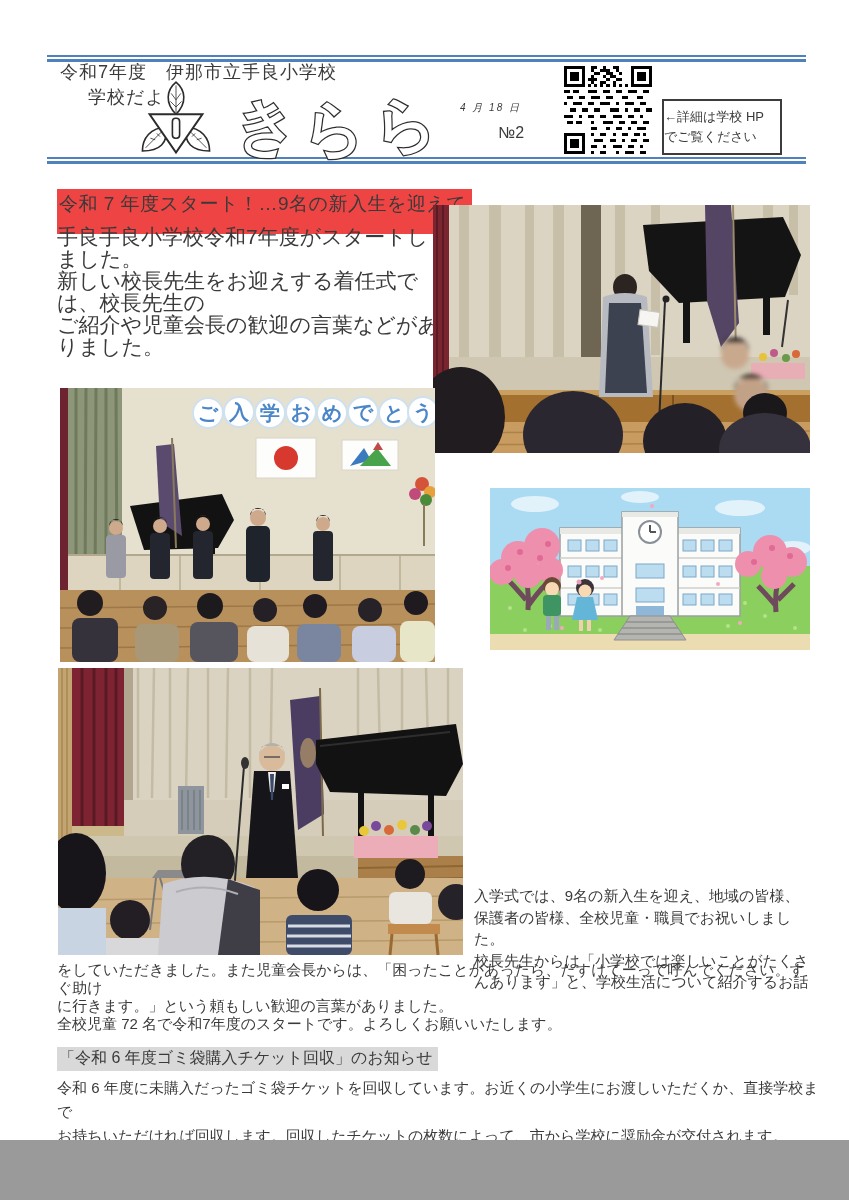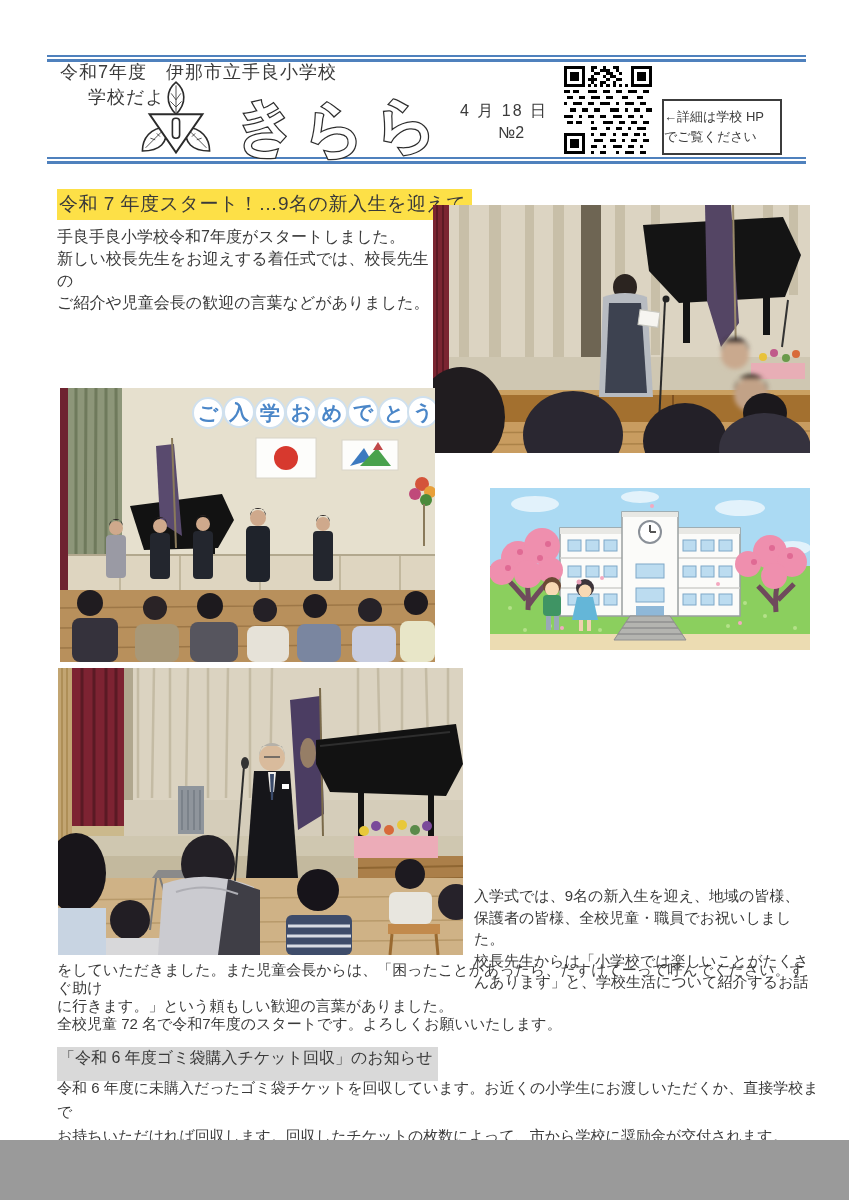--- a/index.html
+++ b/index.html
@@ -6,34 +6,34 @@
   .page{
     position:relative;width:849px;height:1140px;margin:0 auto;background:#ffffff;
     font-family:"Liberation Sans","DejaVu Sans",sans-serif;color:#3a3a3a;overflow:hidden;
   }
   .abs{position:absolute;}
   
   .rule{position:absolute;left:47px;width:759px;height:2px;
         border-top:2px solid #4f81bd;border-bottom:3px solid #4f81bd;}
   .masthead-line1{left:60px;top:60px;font-size:18px;letter-spacing:1px;}
   .masthead-line2{left:88px;top:85px;font-size:18px;letter-spacing:1px;}
-  .masthead-date{left:460px;top:101px;font-size:16px;letter-spacing:2px;}
+  .masthead-date{left:460px;top:101px;font-size:10px;letter-spacing:2px;font-style:italic;}
   .masthead-no{left:498px;top:124px;font-size:16px;}
   .hp-box{left:662px;top:99px;width:116px;border:2px solid #3c3c3c;background:#fff;
           font-size:13px;line-height:1.55;padding:6px 0;white-space:pre-line;}
-  .headline{left:57px;top:189px;font-size:19px;background:#fde047;padding:2px 6px 3px 2px;
+  .headline{left:57px;top:189px;font-size:19px;background:#ef4444;padding:2px 6px 17px 2px;
             letter-spacing:.5px;}
-  .bodytext{font-size:16px;line-height:22px;white-space:pre-line;}
+  .bodytext{font-size:21px;line-height:22px;white-space:pre-line;}
   .para1{left:57px;top:226px;width:385px;}
   .para2{left:57px;top:307px;width:385px;}
   .rcol{left:474px;width:338px;font-size:15px;line-height:21.5px;white-space:pre-line;}
   .para3{top:674px;}
   .para4{top:837px;margin-top:48px;}
   .para5{left:57px;top:961px;width:758px;font-size:15px;line-height:18px;white-space:pre-line;}
-  .ann-head{left:57px;top:1047px;font-size:16px;background:#d9d9d9;padding:1px 5px 12px 2px;}
+  .ann-head{left:57px;top:1047px;font-size:16px;background:#d9d9d9;padding:1px 5px 2px 2px;}
   .ann-body{left:57px;top:1076px;width:770px;font-size:15px;line-height:24px;white-space:pre-line;}
   .photo{position:absolute;overflow:hidden;}
   .photo svg{display:block;width:100%;height:100%;}
   svg text.banner{font-family:"Liberation Sans","DejaVu Sans",sans-serif;font-weight:bold;}
 </style>
 </head>
 <body>
 
 <div class="page">
 

